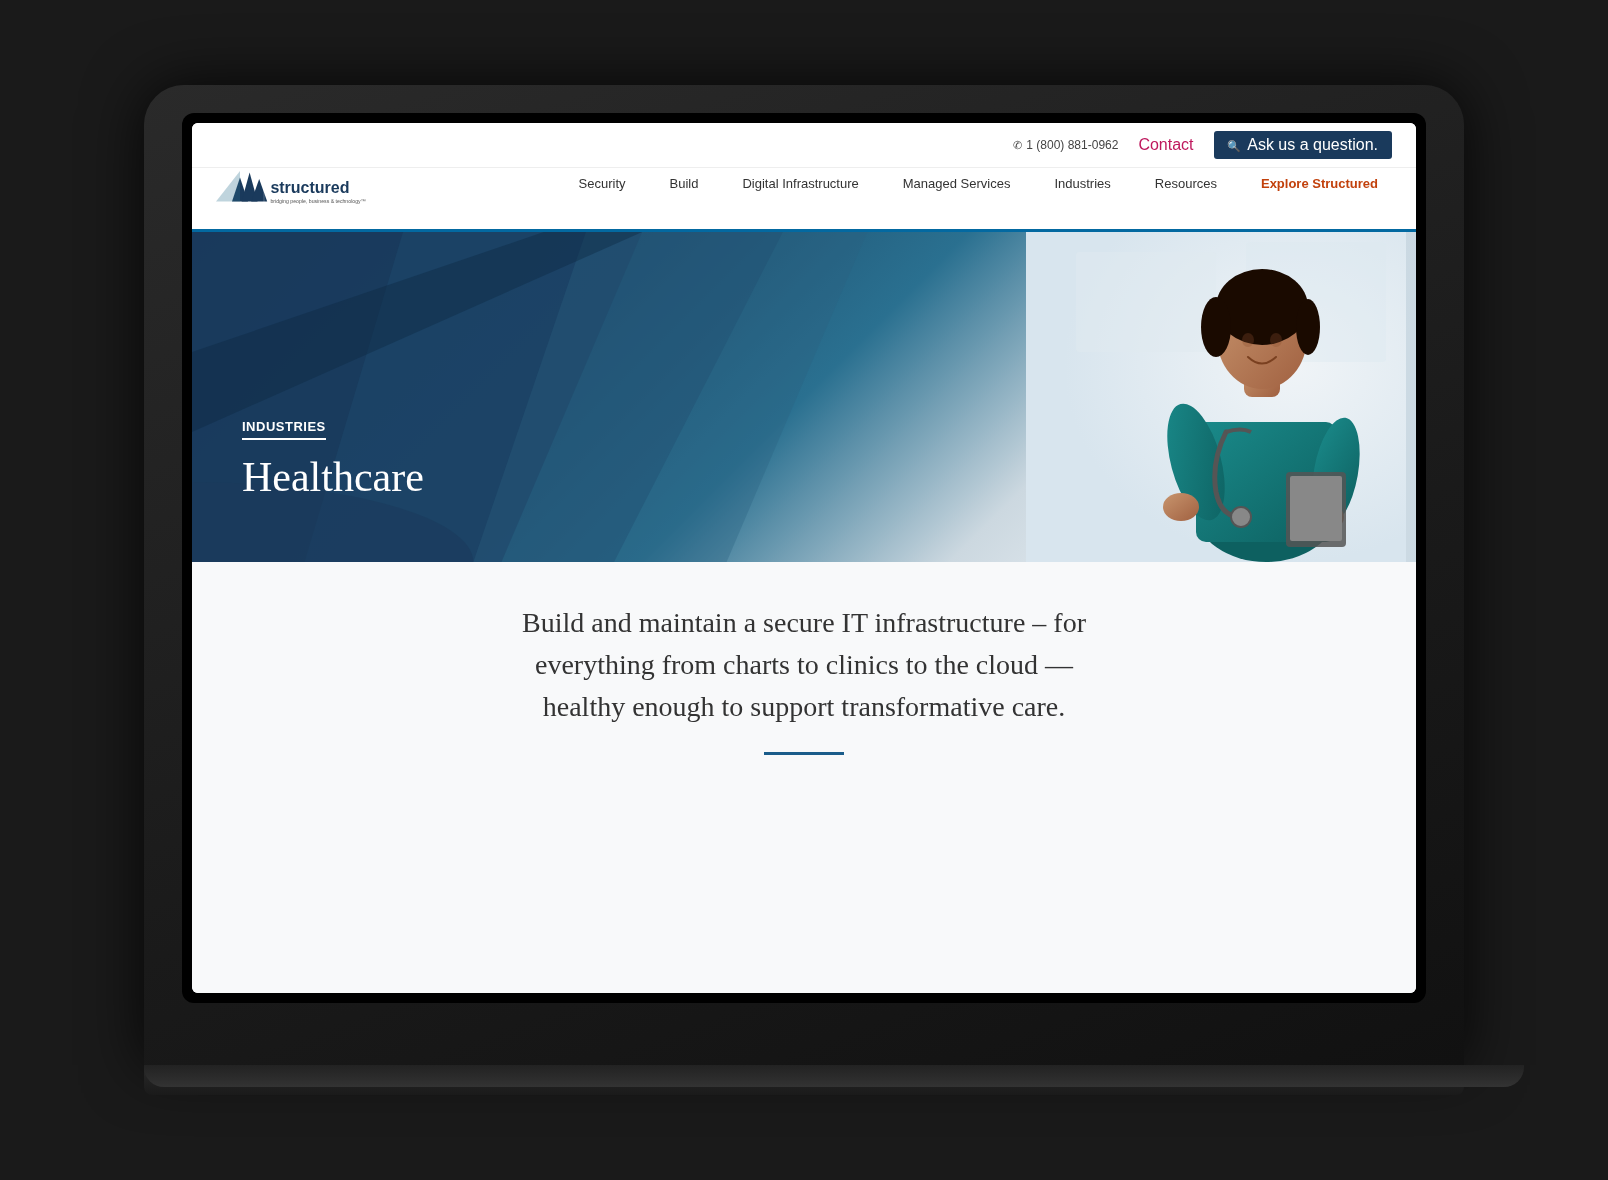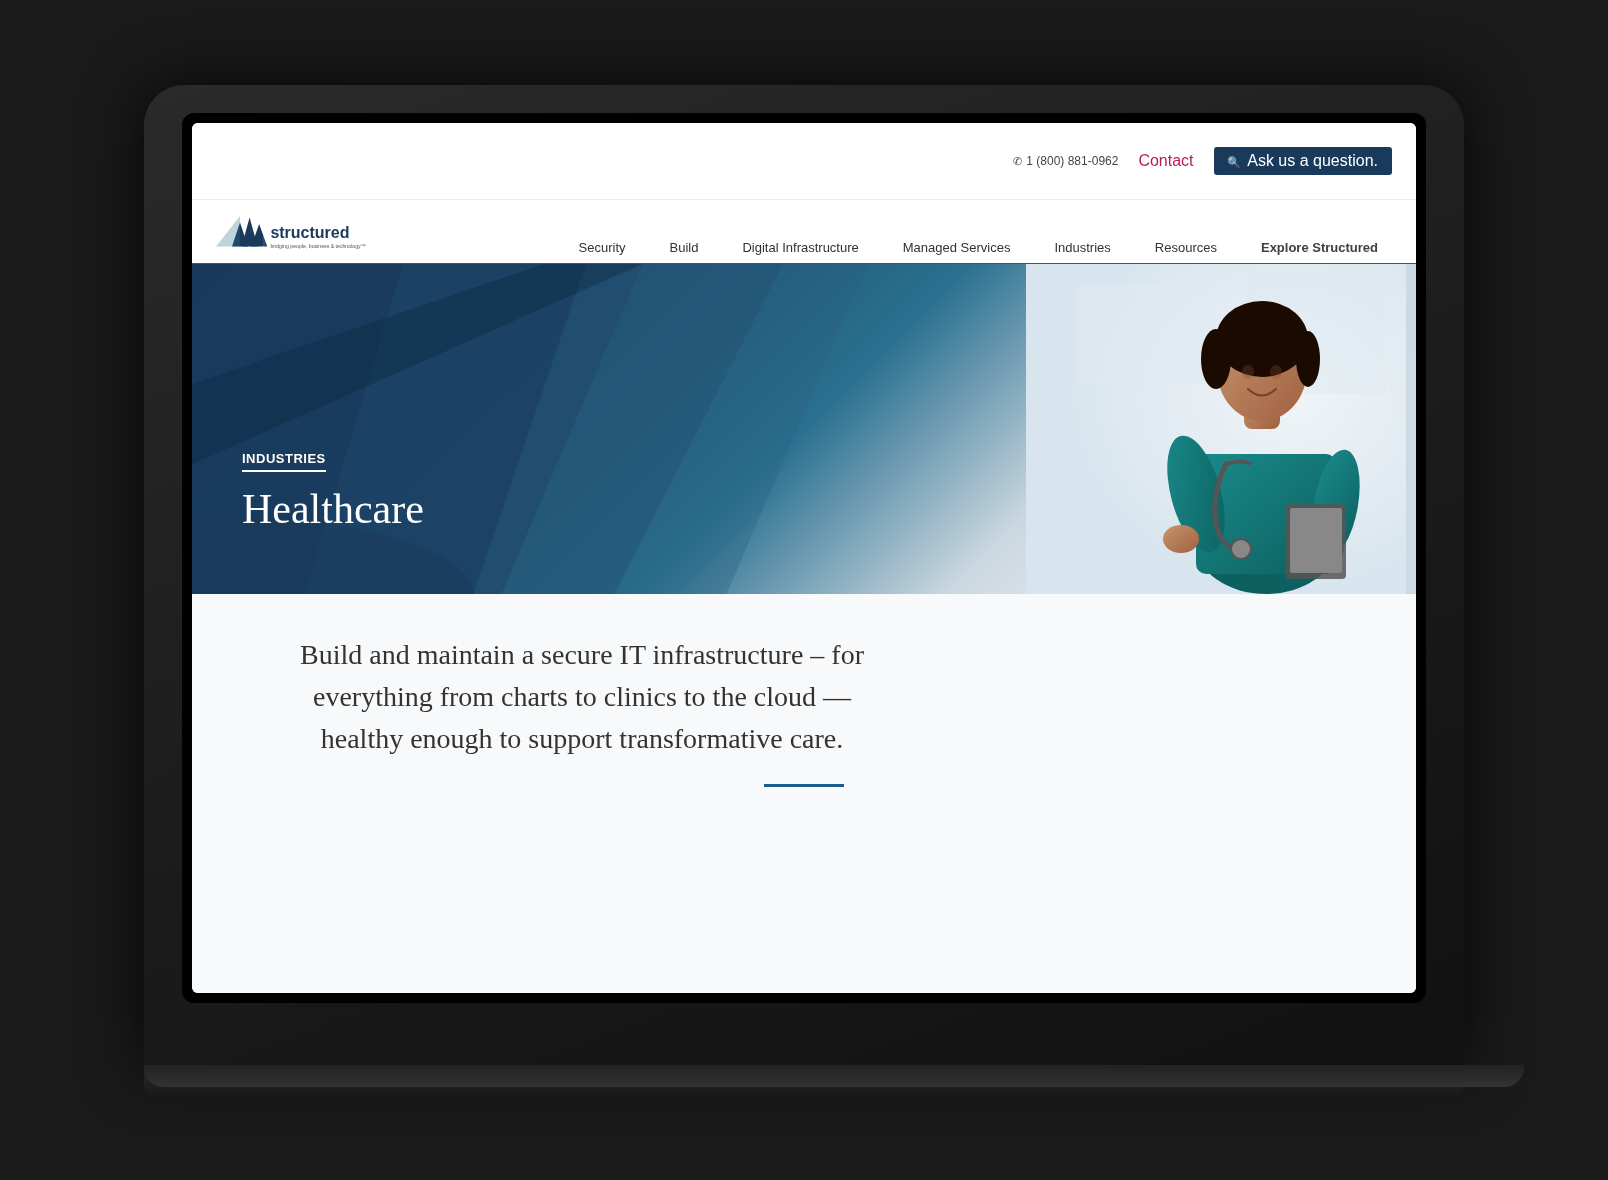--- a/index.html
+++ b/index.html
@@ -41,21 +41,21 @@
       display: flex;
       flex-direction: column;
     }
 
     
     .top-bar {
       background: #fff;
       display: flex;
       align-items: center;
       justify-content: flex-end;
-      padding: 24px 24px;
+      padding: 8px 24px;
       border-bottom: 1px solid #eee;
       gap: 20px;
       min-height: 38px;
     }
 
     .top-bar-phone {
       font-family: Arial, sans-serif;
       font-size: 12px;
       color: #444;
       display: flex;
@@ -80,24 +80,24 @@
       font-family: Arial, sans-serif;
       font-size: 16px;
       gap: 6px;
       cursor: pointer;
     }
 
     
     .header {
       background: #fff;
       display: flex;
-      align-items: flex-end;
+      align-items: flex-start;
       padding: 0 24px;
       min-height: 64px;
-      border-bottom: 1px solid #0369a1;
+      border-bottom: 3px solid #0369a1;
     }
 
     .logo-area {
       display: flex;
       align-items: center;
       margin-right: auto;
     }
 
     .logo-svg {
       width: 160px;
@@ -114,21 +114,21 @@
       font-family: Arial, sans-serif;
       font-size: 13px;
       color: #333;
       padding: 8px 14px;
       cursor: pointer;
       white-space: nowrap;
       position: relative;
     }
 
     .nav-item.explore {
-      color: #404040;
+      color: #c2410c;
       font-weight: 600;
     }
 
     
     .hero {
       position: relative;
       height: 330px;
       overflow: hidden;
       flex-shrink: 0;
     }
@@ -197,20 +197,21 @@
       line-height: 1.2;
       text-align: right;
     }
 
     
     .main-content {
       background: #f8f9fa;
       flex: 1;
       display: flex;
       flex-direction: column;
+      align-items: center;
       padding: 40px 100px 30px;
       overflow: hidden;
     }
 
     .tagline {
       font-family: Georgia, serif;
       font-size: 28px;
       color: #333;
       text-align: center;
       line-height: 1.5;

